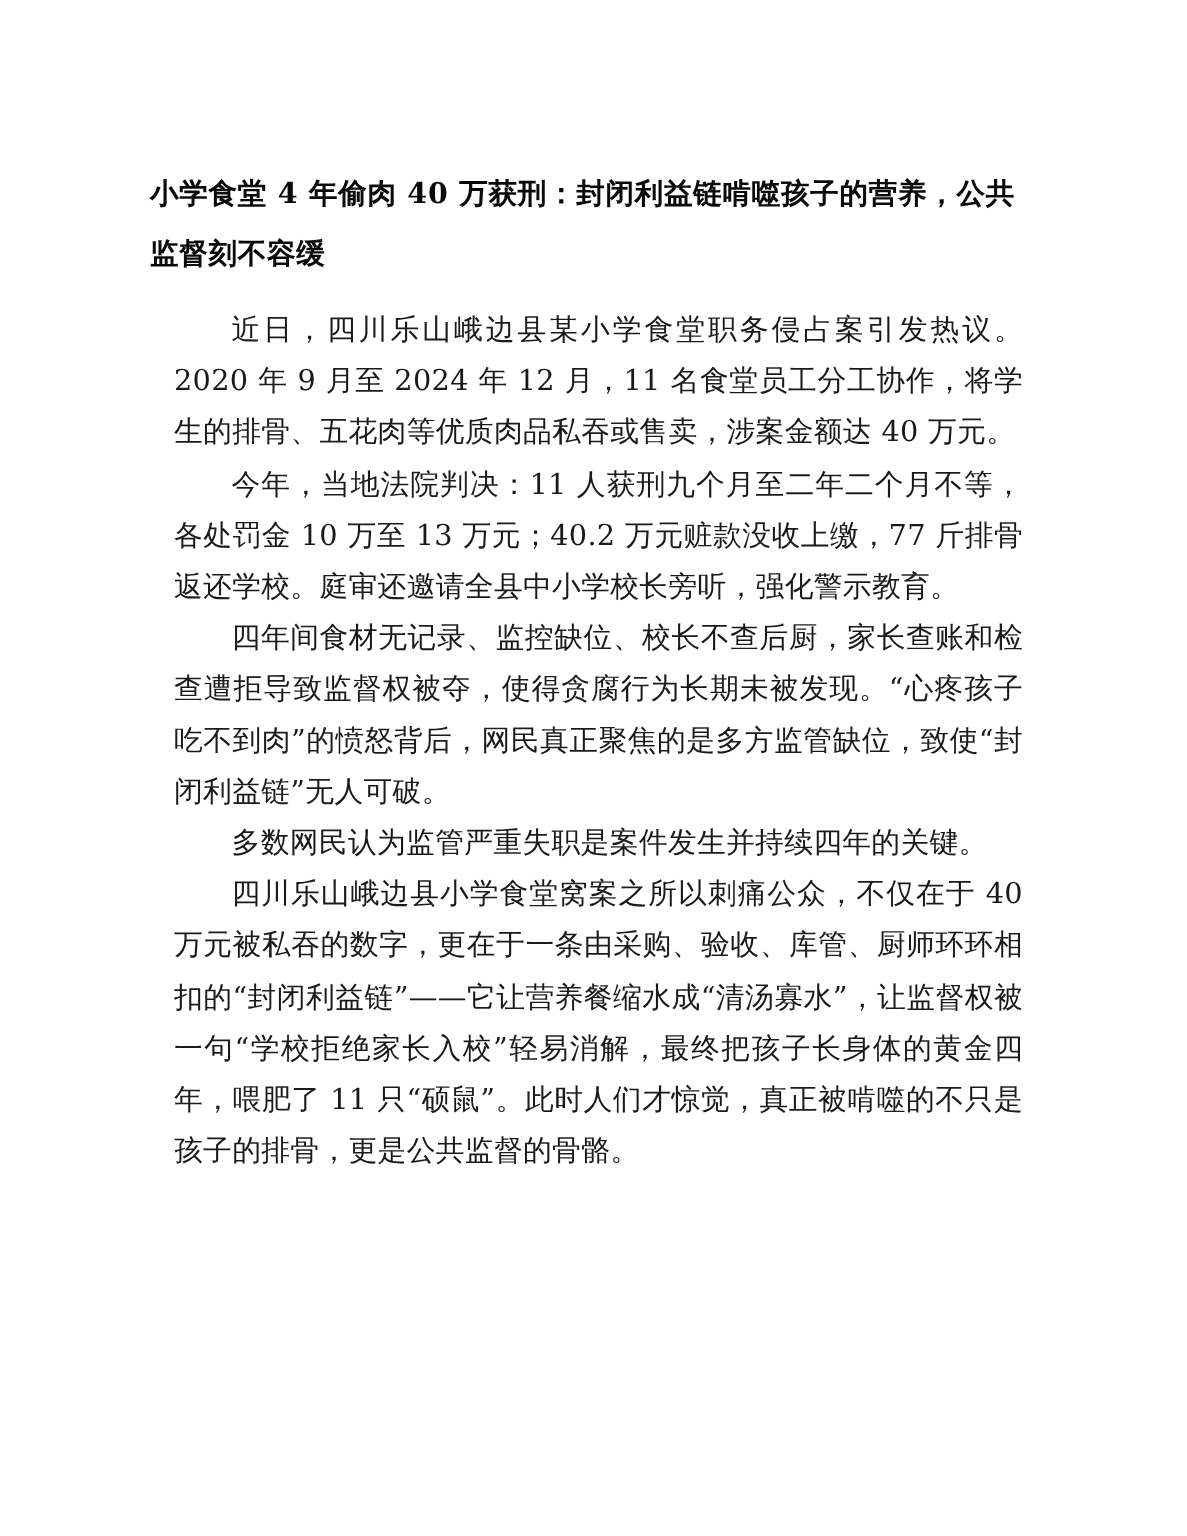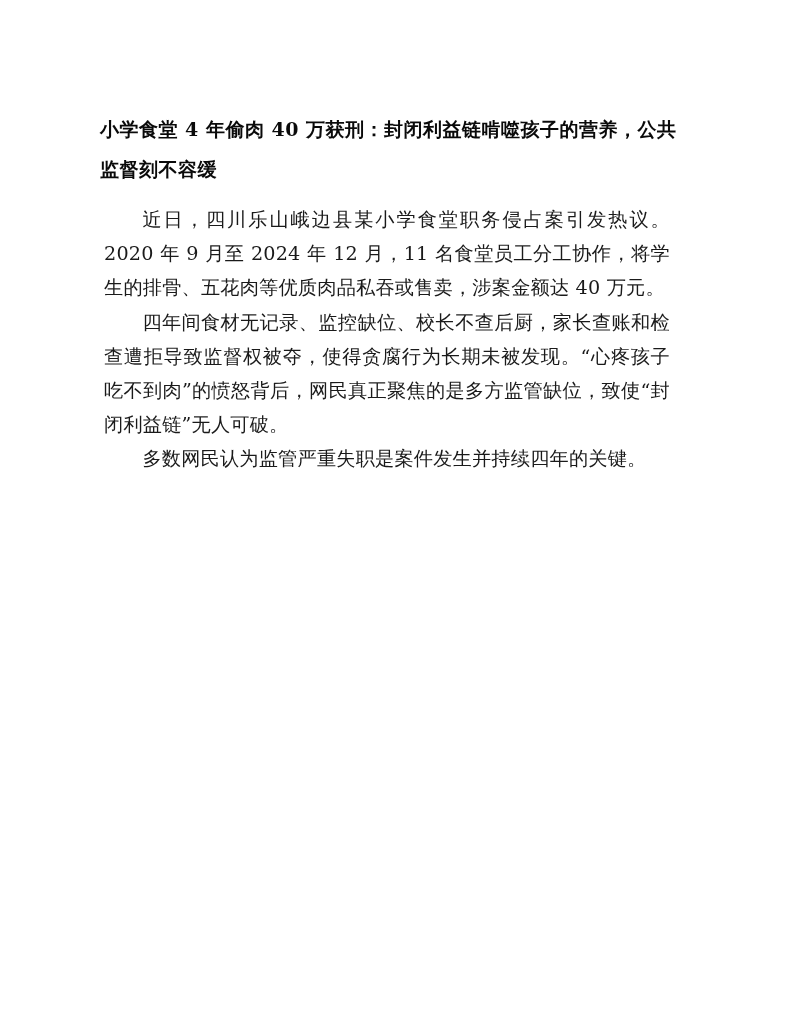--- a/index.html
+++ b/index.html
@@ -9,31 +9,33 @@
     background: #ffffff; color: #111111;
     font-family: "DejaVu Serif", "Liberation Serif", serif;
   }
   .title {
     position: absolute; left: 100px; top: 96px; width: 591px;
     text-align: left; font-weight: bold;
     font-size: 19px; line-height: 40px; letter-spacing: 0.5px;
     color: #0a0a0a;
   }
   .body {
-    position: absolute; left: 104px; top: 203px; width: 566px;
+    position: absolute; left: 116px; top: 203px; width: 566px;
   }
   .para {
     margin: 0; font-size: 19.2px; line-height: 34.2px;
     text-indent: 2em; text-align: justify; text-justify: inter-character;
     color: #1a1a1a; letter-spacing: 0.2px;
   }
 </style>
 </head>
 <body>
 
 <div class="page">
   <h1 class="title">小学食堂 4 年偷肉 40 万获刑：封闭利益链啃噬孩子的营养，公共监督刻不容缓</h1>
   <div class="body">
     <p class="para">近日，四川乐山峨边县某小学食堂职务侵占案引发热议。2020 年 9 月至 2024 年 12 月，11 名食堂员工分工协作，将学生的排骨、五花肉等优质肉品私吞或售卖，涉案金额达 40 万元。</p>
+    <p class="para">今年，当地法院判决：11 人获刑九个月至二年二个月不等，各处罚金 10 万至 13 万元；40.2 万元赃款没收上缴，77 斤排骨返还学校。庭审还邀请全县中小学校长旁听，强化警示教育。</p>
     <p class="para">四年间食材无记录、监控缺位、校长不查后厨，家长查账和检查遭拒导致监督权被夺，使得贪腐行为长期未被发现。“心疼孩子吃不到肉”的愤怒背后，网民真正聚焦的是多方监管缺位，致使“封闭利益链”无人可破。</p>
     <p class="para">多数网民认为监管严重失职是案件发生并持续四年的关键。</p>
+    <p class="para">四川乐山峨边县小学食堂窝案之所以刺痛公众，不仅在于 40 万元被私吞的数字，更在于一条由采购、验收、库管、厨师环环相扣的“封闭利益链”——它让营养餐缩水成“清汤寡水”，让监督权被一句“学校拒绝家长入校”轻易消解，最终把孩子长身体的黄金四年，喂肥了 11 只“硕鼠”。此时人们才惊觉，真正被啃噬的不只是孩子的排骨，更是公共监督的骨骼。</p>
   </div>
 </div>
 
 </body></html>

